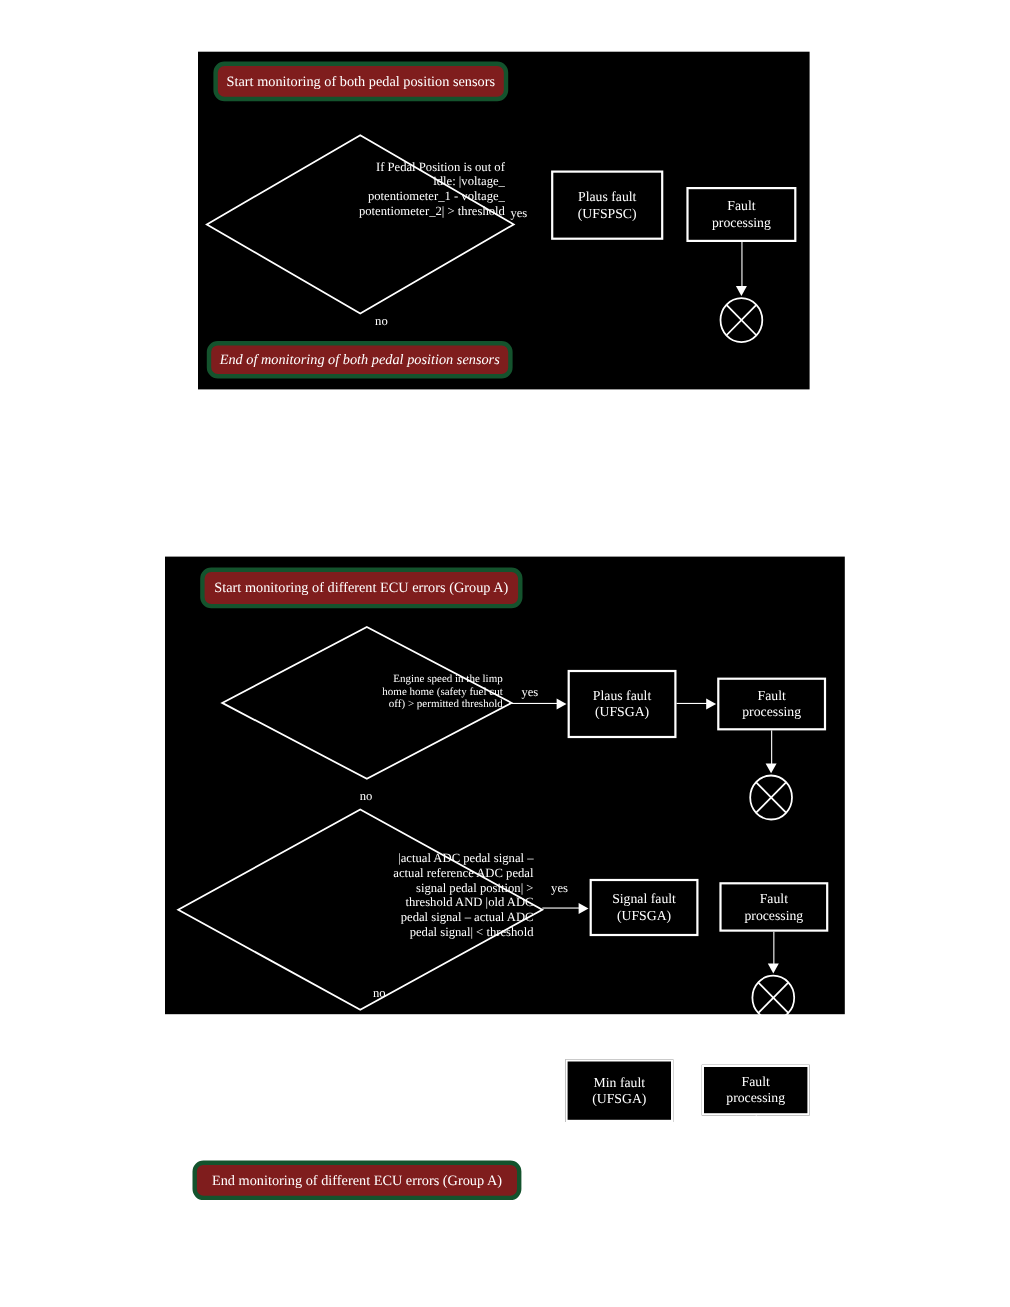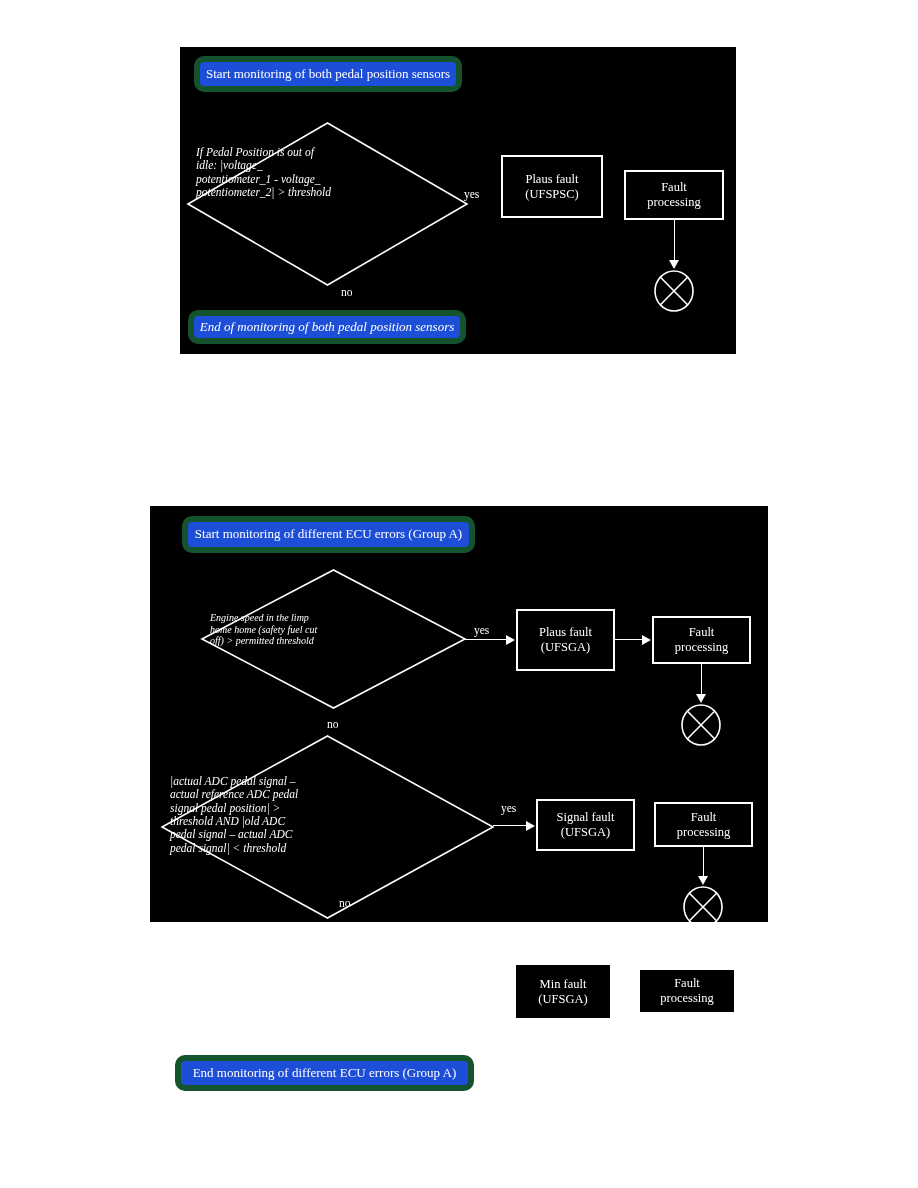--- a/index.html
+++ b/index.html
@@ -22,23 +22,23 @@
   .panel {
     position: absolute;
     background: #000000;
   }
   #panel-1 { left: 180px; top: 47px;  width: 556px; height: 307px; }
   #panel-2 { left: 150px; top: 506px; width: 618px; height: 416px; }
 
   
   .terminator {
     position: absolute;
-    border: 6px solid #14532d;
+    border: 4px solid #14532d;
     border-radius: 10px;
-    background: #1d4ed8;
+    background: #7f1d1d;
     color: #ffffff;
     display: flex;
     align-items: center;
     justify-content: center;
     box-sizing: border-box;
     line-height: 1.15;
     white-space: nowrap;
   }
 
   
@@ -64,25 +64,24 @@
   .diamond svg {
     position: absolute;
     left: 0; top: 0;
     display: block;
   }
   .diamond .dtext {
     position: absolute;
     left: 0;
     width: 100%;
     color: #ffffff;
-    text-align: left;
+    text-align: right;
     line-height: 1.16;
     box-sizing: border-box;
     padding: 0 10px;
-    font-style: italic;
   }
 
   
   .label {
     position: absolute;
     color: #ffffff;
     white-space: nowrap;
   }
 
   

